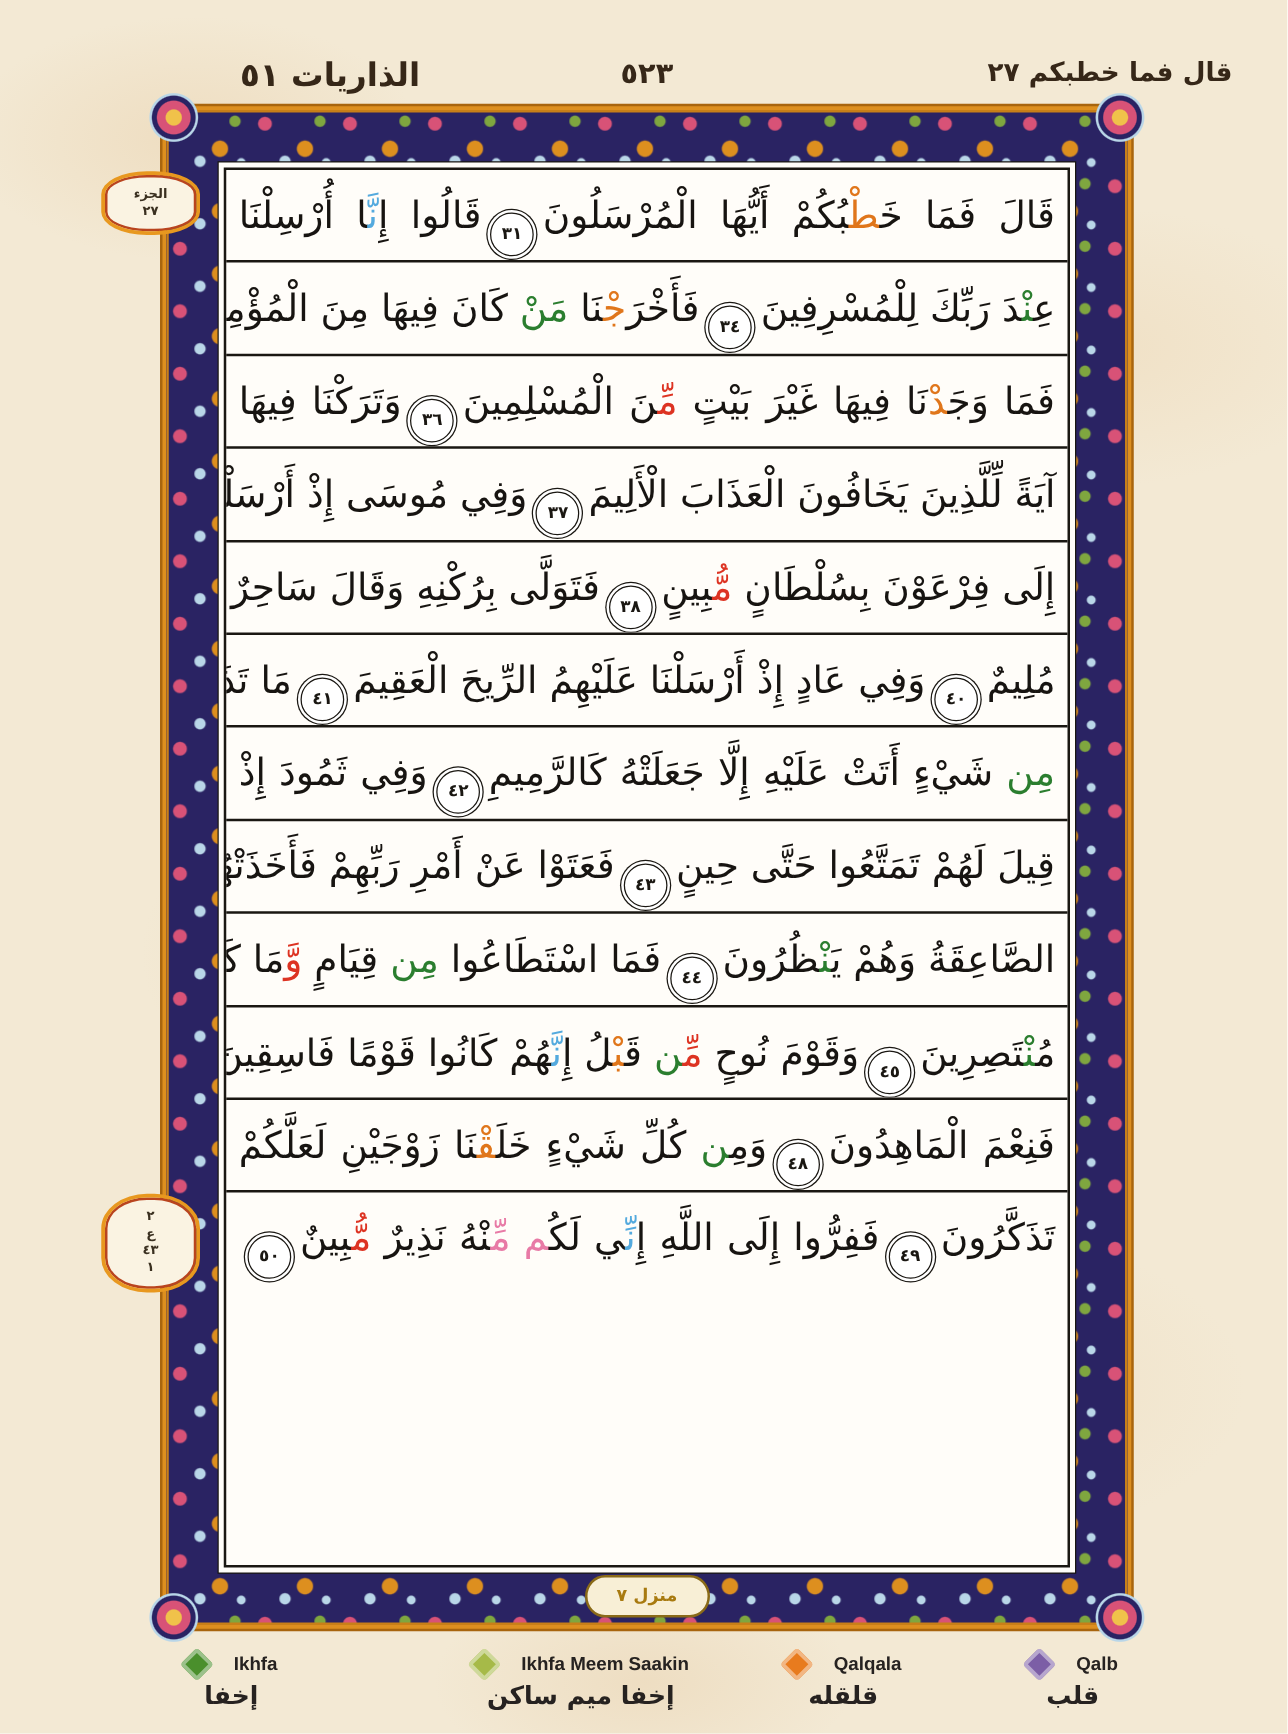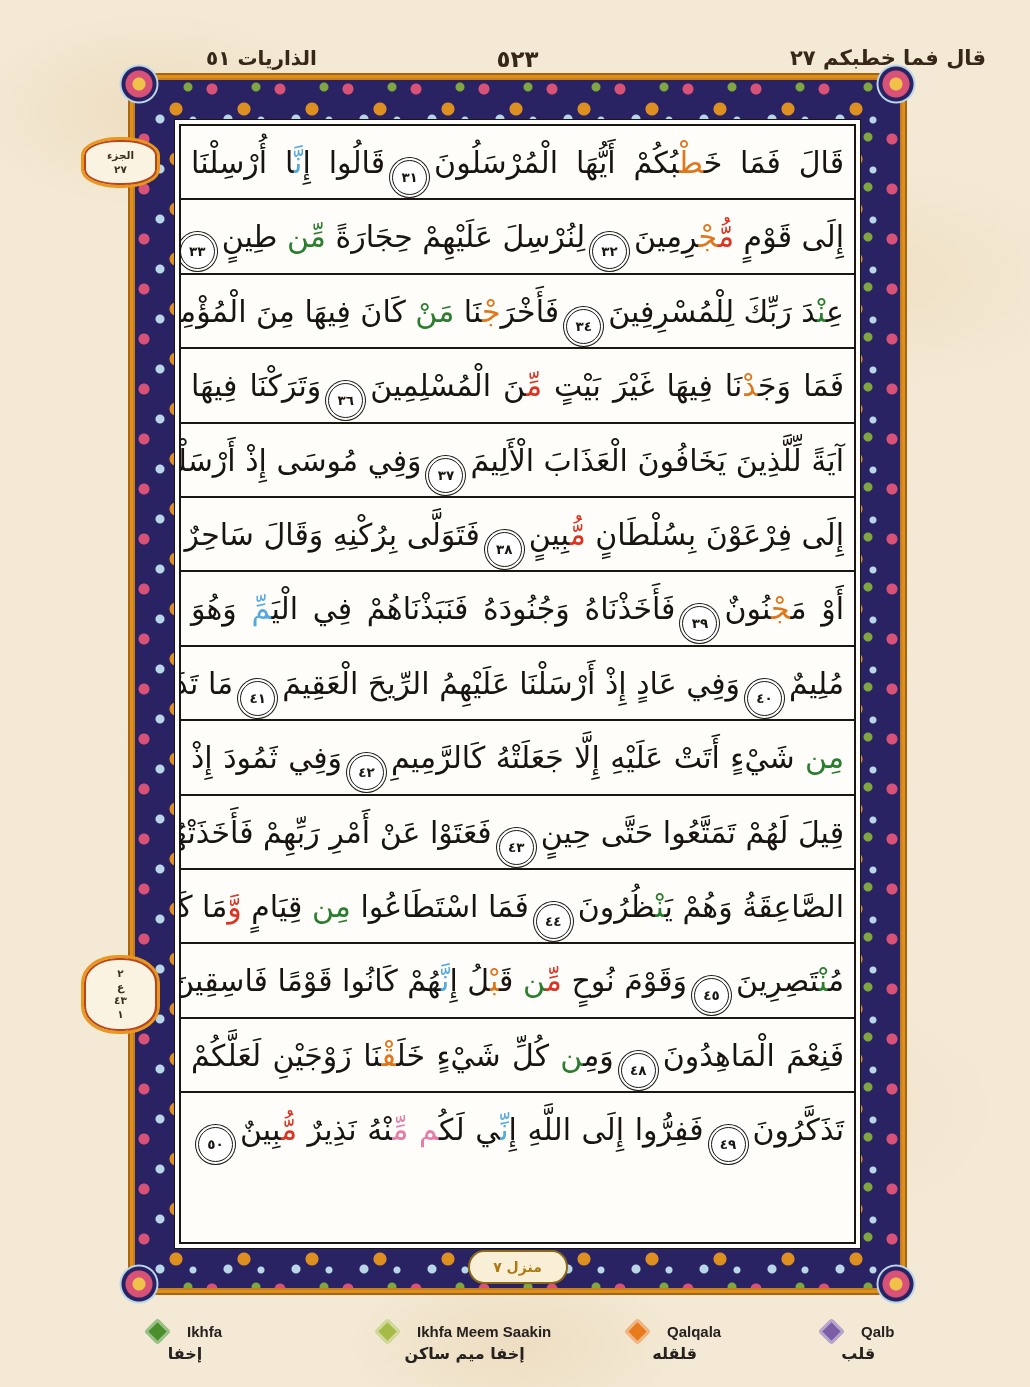--- a/index.html
+++ b/index.html
@@ -10,23 +10,23 @@
       radial-gradient(ellipse 260px 140px at 15% 8%, rgba(232,206,168,.45), transparent 70%),
       radial-gradient(ellipse 300px 160px at 85% 20%, rgba(236,212,176,.4), transparent 70%),
       radial-gradient(ellipse 280px 200px at 30% 55%, rgba(230,204,166,.35), transparent 70%),
       radial-gradient(ellipse 320px 180px at 75% 80%, rgba(236,214,180,.4), transparent 70%),
       radial-gradient(ellipse 240px 120px at 50% 97%, rgba(228,200,160,.35), transparent 70%);
   }
   
   .hdr{position:absolute;top:46px;color:#362718;font-weight:700;direction:rtl;}
   #hdr-juz{right:44px;font-size:21px;}
   #hdr-page{left:130px;width:775px;text-align:center;font-size:23px;letter-spacing:2px;}
-  #hdr-surah{left:192px;font-size:20px;margin-left:14px;}
+  #hdr-surah{left:192px;font-size:26px;}
   
-  #frame{position:absolute;left:130px;top:75px;width:775px;height:1218px;box-sizing:border-box;
+  #frame{position:absolute;left:130px;top:85px;width:775px;height:1218px;box-sizing:border-box;
     background-color:#2a2363;
     background-image:
       radial-gradient(circle at 11px 11px,#d85277 0 5px,rgba(216,82,119,0) 6px),
       radial-gradient(circle at 43px 31px,#dd8f1f 0 6px,rgba(221,143,31,0) 7px),
       radial-gradient(circle at 27px 41px,#b9d6e8 0 4px,rgba(185,214,232,0) 5px),
       radial-gradient(circle at 55px 9px,#7fa63f 0 4px,rgba(127,166,63,0) 5px),
       radial-gradient(circle at 60px 42px,#b9d6e8 0 3px,rgba(185,214,232,0) 4px);
     background-size:68px 50px;
     border:3px solid #dd8f1f;
     box-shadow:0 0 0 2px #a8650e, inset 0 0 0 2px #c87f18;
@@ -62,45 +62,43 @@
   #manzil{position:absolute;left:50%;bottom:6px;transform:translateX(-50%);
     width:96px;height:30px;background:#f8efd6;border:2px solid #8a6a18;
     border-radius:16px/50%;display:flex;align-items:center;justify-content:center;
     font-size:14px;font-weight:700;color:#a87a10;direction:rtl;z-index:3;}
   
   .lg-item{position:absolute;top:1322px;}
   .lg-row{display:flex;align-items:center;gap:20px;}
   .lg-diamond{width:19px;height:19px;transform:rotate(45deg);border-radius:3px;
     box-shadow:inset 0 0 0 3px rgba(255,255,255,.45);}
   .lg-name{font-size:15px;font-weight:700;color:#262220;font-family:"Liberation Sans","DejaVu Sans",sans-serif;}
-  .lg-ar{font-size:16px;color:#262220;text-align:center;direction:rtl;margin-top:3px;font-weight:700;}
+  .lg-ar{font-size:20px;color:#262220;text-align:center;direction:rtl;margin-top:3px;font-weight:700;}
 </style>
 </head>
 <body>
 
 <div id="page">
 
   <div class="hdr" id="hdr-juz">قال فما خطبكم ٢٧</div>
   <div class="hdr" id="hdr-page">٥٢٣</div>
   <div class="hdr" id="hdr-surah">الذاريات ٥١</div>
 
   <div id="frame">
     <div class="corner" id="c-tl"></div>
     <div class="corner" id="c-tr"></div>
     <div class="corner" id="c-bl"></div>
     <div class="corner" id="c-br"></div>
 
     <div id="block">
         <div class="line"><span class="seg c-k">قَالَ فَمَا خَ</span><span class="seg c-o">طْ</span><span class="seg c-k">بُكُمْ أَيُّهَا الْمُرْسَلُونَ</span><span class="aya">٣١</span><span class="seg c-k">قَالُوا إِ</span><span class="seg c-b">نَّ</span><span class="seg c-k">ا أُرْسِلْنَا</span></div>
-        <div class="line"><span class="seg c-k">إِلَى قَوْمٍ </span><span class="seg c-r">مُّ</span><span class="seg c-o">جْ</span><span class="seg c-k">رِمِينَ</span><span class="aya">٣٢</span><span class="seg c-k">لِنُرْسِلَ عَلَيْهِمْ حِجَارَةً </span><span class="seg c-g">مِّن</span><span class="seg c-k"> طِينٍ</span><span class="aya">٣٣</span></div>
         <div class="line"><span class="seg c-k">عِ</span><span class="seg c-g">نْ</span><span class="seg c-k">دَ رَبِّكَ لِلْمُسْرِفِينَ</span><span class="aya">٣٤</span><span class="seg c-k">فَأَخْرَ</span><span class="seg c-o">جْ</span><span class="seg c-k">نَا </span><span class="seg c-g">مَنْ</span><span class="seg c-k"> كَانَ فِيهَا مِنَ الْمُؤْمِنِينَ</span></div>
         <div class="line"><span class="seg c-k">فَمَا وَجَ</span><span class="seg c-o">دْ</span><span class="seg c-k">نَا فِيهَا غَيْرَ بَيْتٍ </span><span class="seg c-r">مِّ</span><span class="seg c-k">نَ الْمُسْلِمِينَ</span><span class="aya">٣٦</span><span class="seg c-k">وَتَرَكْنَا فِيهَا</span></div>
         <div class="line"><span class="seg c-k">آيَةً لِّلَّذِينَ يَخَافُونَ الْعَذَابَ الْأَلِيمَ</span><span class="aya">٣٧</span><span class="seg c-k">وَفِي مُوسَى إِذْ أَرْسَلْنَاهُ</span></div>
         <div class="line"><span class="seg c-k">إِلَى فِرْعَوْنَ بِسُلْطَانٍ </span><span class="seg c-r">مُّ</span><span class="seg c-k">بِينٍ</span><span class="aya">٣٨</span><span class="seg c-k">فَتَوَلَّى بِرُكْنِهِ وَقَالَ سَاحِرٌ</span></div>
-        <div class="line"><span class="seg c-k">أَوْ مَ</span><span class="seg c-o">جْ</span><span class="seg c-k">نُونٌ</span><span class="aya">٣٩</span><span class="seg c-k">فَأَخَذْنَاهُ وَجُنُودَهُ فَنَبَذْنَاهُمْ فِي الْيَ</span><span class="seg c-b">مِّ</span><span class="seg c-k"> وَهُوَ</span></div>
         <div class="line"><span class="seg c-k">مُلِيمٌ</span><span class="aya">٤٠</span><span class="seg c-k">وَفِي عَادٍ إِذْ أَرْسَلْنَا عَلَيْهِمُ الرِّيحَ الْعَقِيمَ</span><span class="aya">٤١</span><span class="seg c-k">مَا تَذَرُ</span></div>
         <div class="line"><span class="seg c-g">مِن</span><span class="seg c-k"> شَيْءٍ أَتَتْ عَلَيْهِ إِلَّا جَعَلَتْهُ كَالرَّمِيمِ</span><span class="aya">٤٢</span><span class="seg c-k">وَفِي ثَمُودَ إِذْ</span></div>
         <div class="line"><span class="seg c-k">قِيلَ لَهُمْ تَمَتَّعُوا حَتَّى حِينٍ</span><span class="aya">٤٣</span><span class="seg c-k">فَعَتَوْا عَنْ أَمْرِ رَبِّهِمْ فَأَخَذَتْهُمُ</span></div>
         <div class="line"><span class="seg c-k">الصَّاعِقَةُ وَهُمْ يَ</span><span class="seg c-g">نْ</span><span class="seg c-k">ظُرُونَ</span><span class="aya">٤٤</span><span class="seg c-k">فَمَا اسْتَطَاعُوا </span><span class="seg c-g">مِن</span><span class="seg c-k"> قِيَامٍ </span><span class="seg c-r">وَّ</span><span class="seg c-k">مَا كَانُوا</span></div>
         <div class="line"><span class="seg c-k">مُ</span><span class="seg c-g">نْ</span><span class="seg c-k">تَصِرِينَ</span><span class="aya">٤٥</span><span class="seg c-k">وَقَوْمَ نُوحٍ </span><span class="seg c-r">مِّ</span><span class="seg c-g">ن</span><span class="seg c-k"> قَ</span><span class="seg c-o">بْ</span><span class="seg c-k">لُ إِ</span><span class="seg c-b">نَّ</span><span class="seg c-k">هُمْ كَانُوا قَوْمًا فَاسِقِينَ</span></div>
         <div class="line"><span class="seg c-k">فَنِعْمَ الْمَاهِدُونَ</span><span class="aya">٤٨</span><span class="seg c-k">وَمِ</span><span class="seg c-g">ن</span><span class="seg c-k"> كُلِّ شَيْءٍ خَلَ</span><span class="seg c-o">قْ</span><span class="seg c-k">نَا زَوْجَيْنِ لَعَلَّكُمْ</span></div>
         <div class="line"><span class="seg c-k">تَذَكَّرُونَ</span><span class="aya">٤٩</span><span class="seg c-k">فَفِرُّوا إِلَى اللَّهِ إِ</span><span class="seg c-b">نِّ</span><span class="seg c-k">ي لَكُ</span><span class="seg c-p">م مِّ</span><span class="seg c-k">نْهُ نَذِيرٌ </span><span class="seg c-r">مُّ</span><span class="seg c-k">بِينٌ</span><span class="aya">٥٠</span></div>
       </div>
 
     <div id="manzil">منزل ٧</div>

